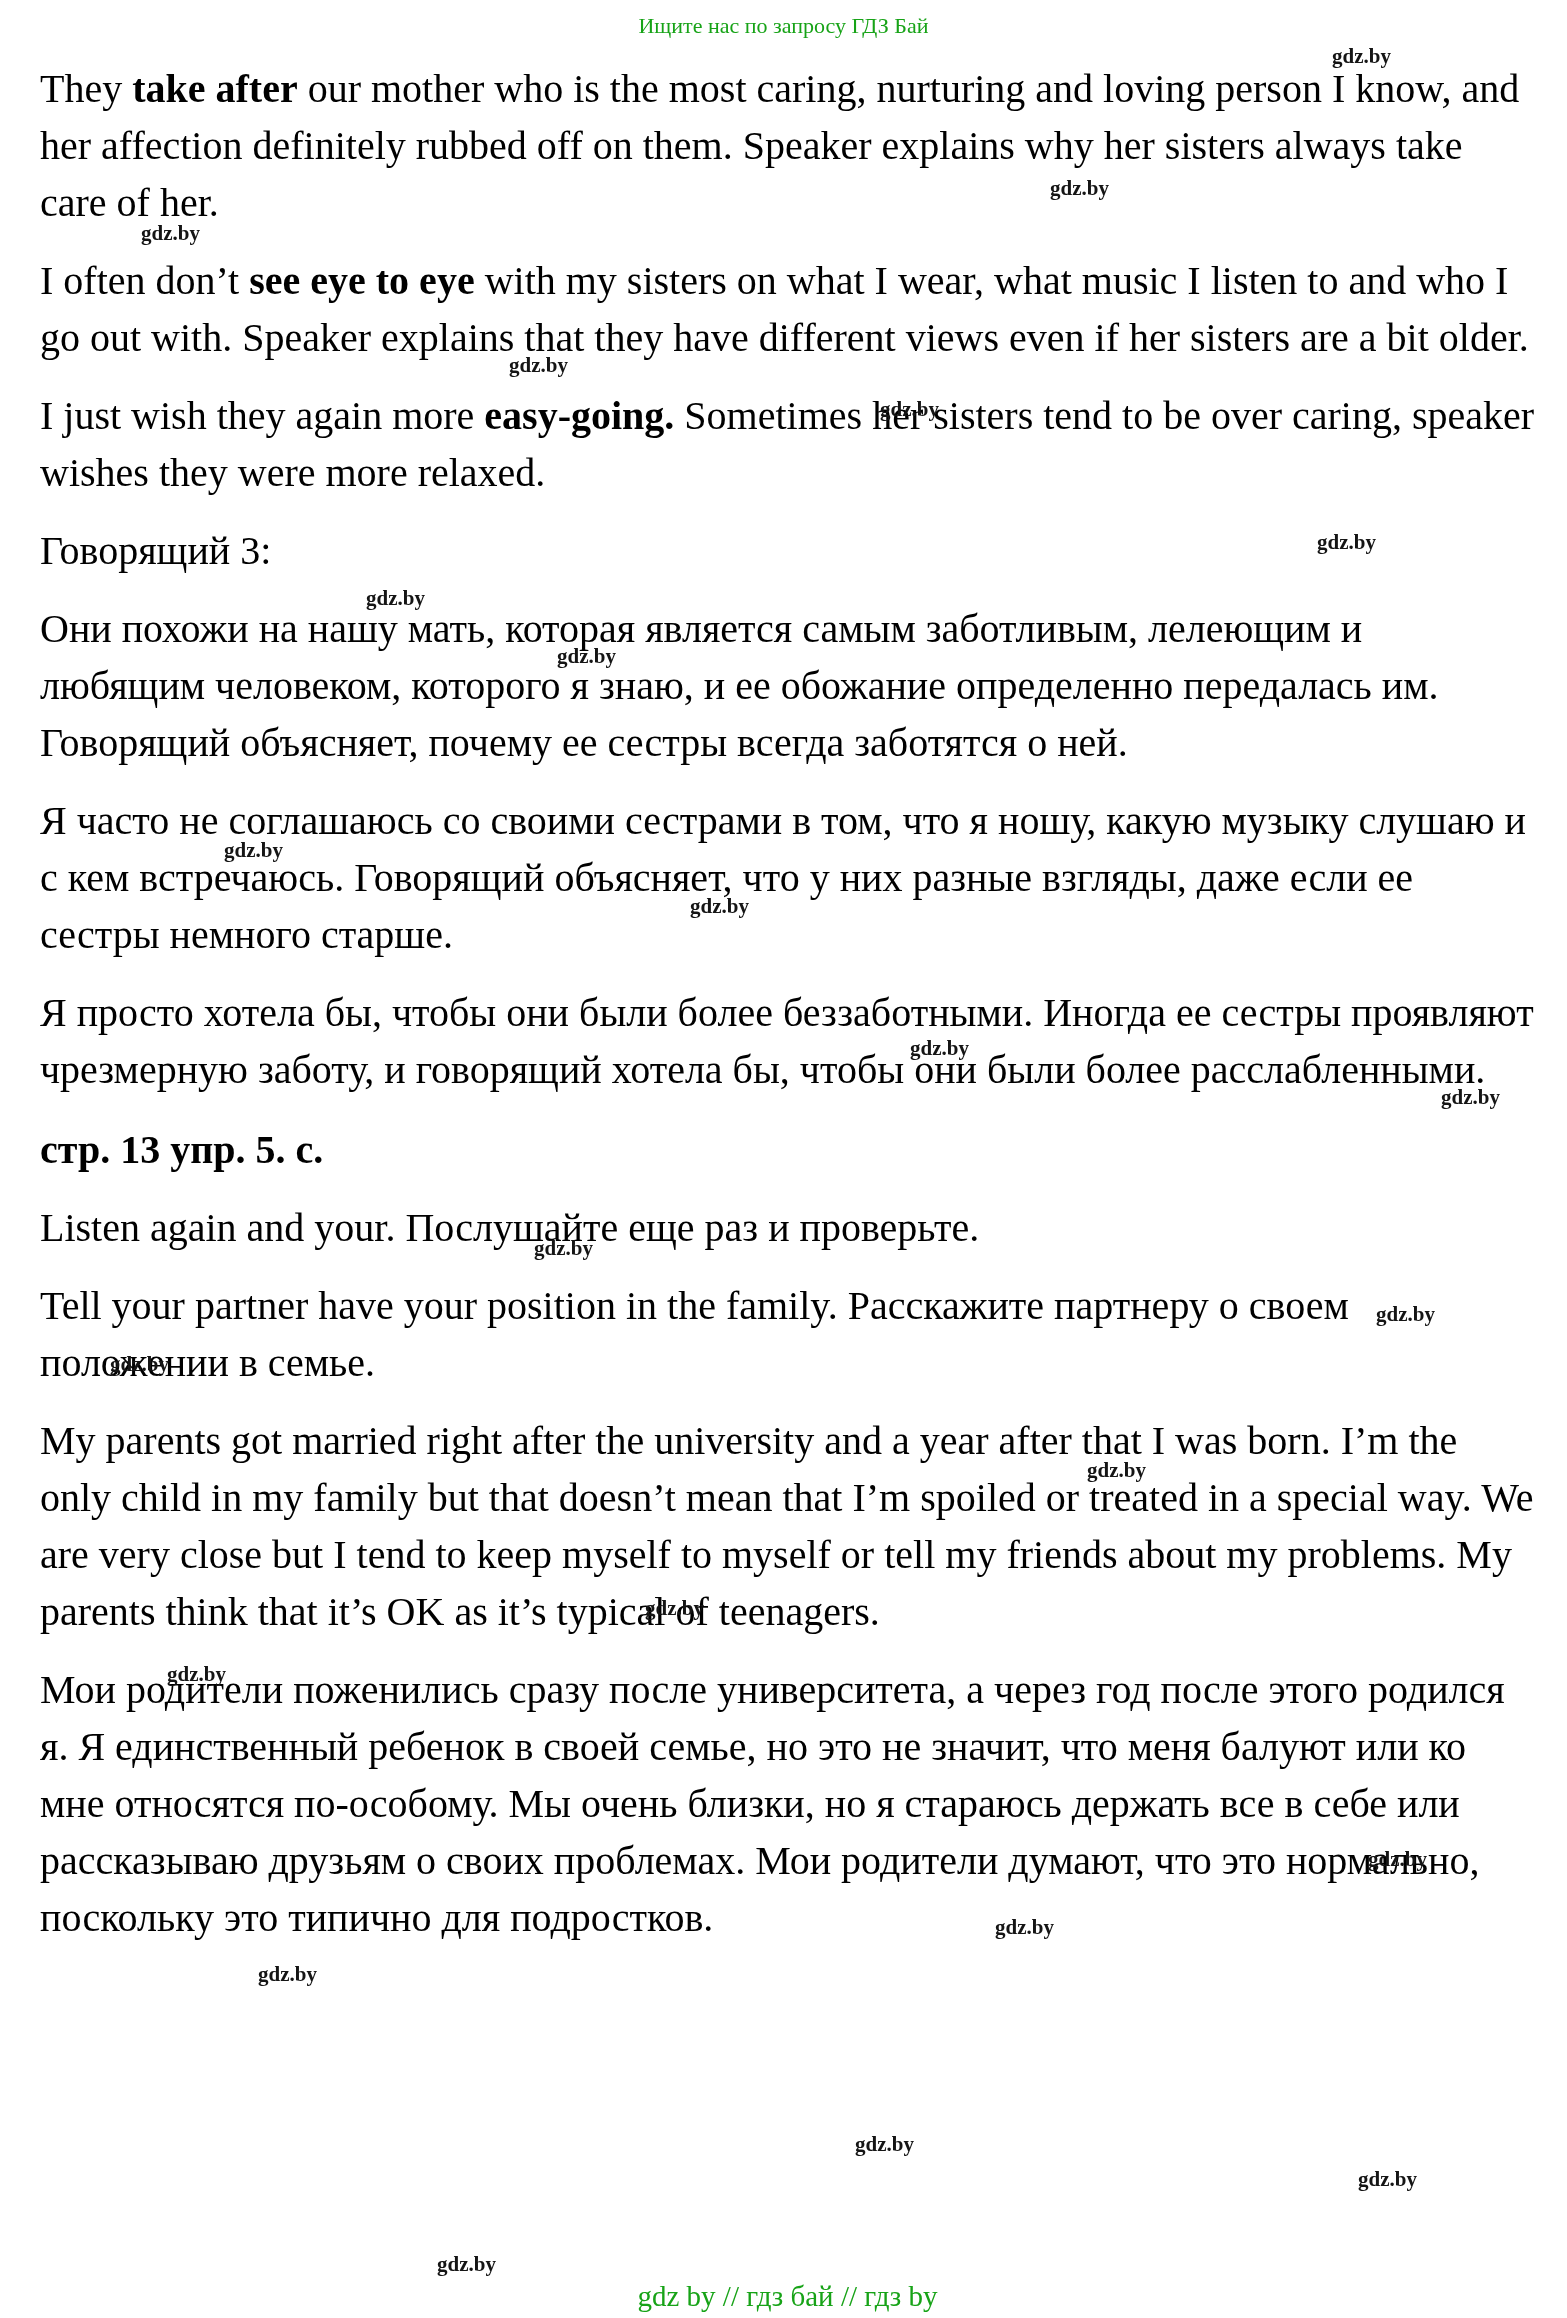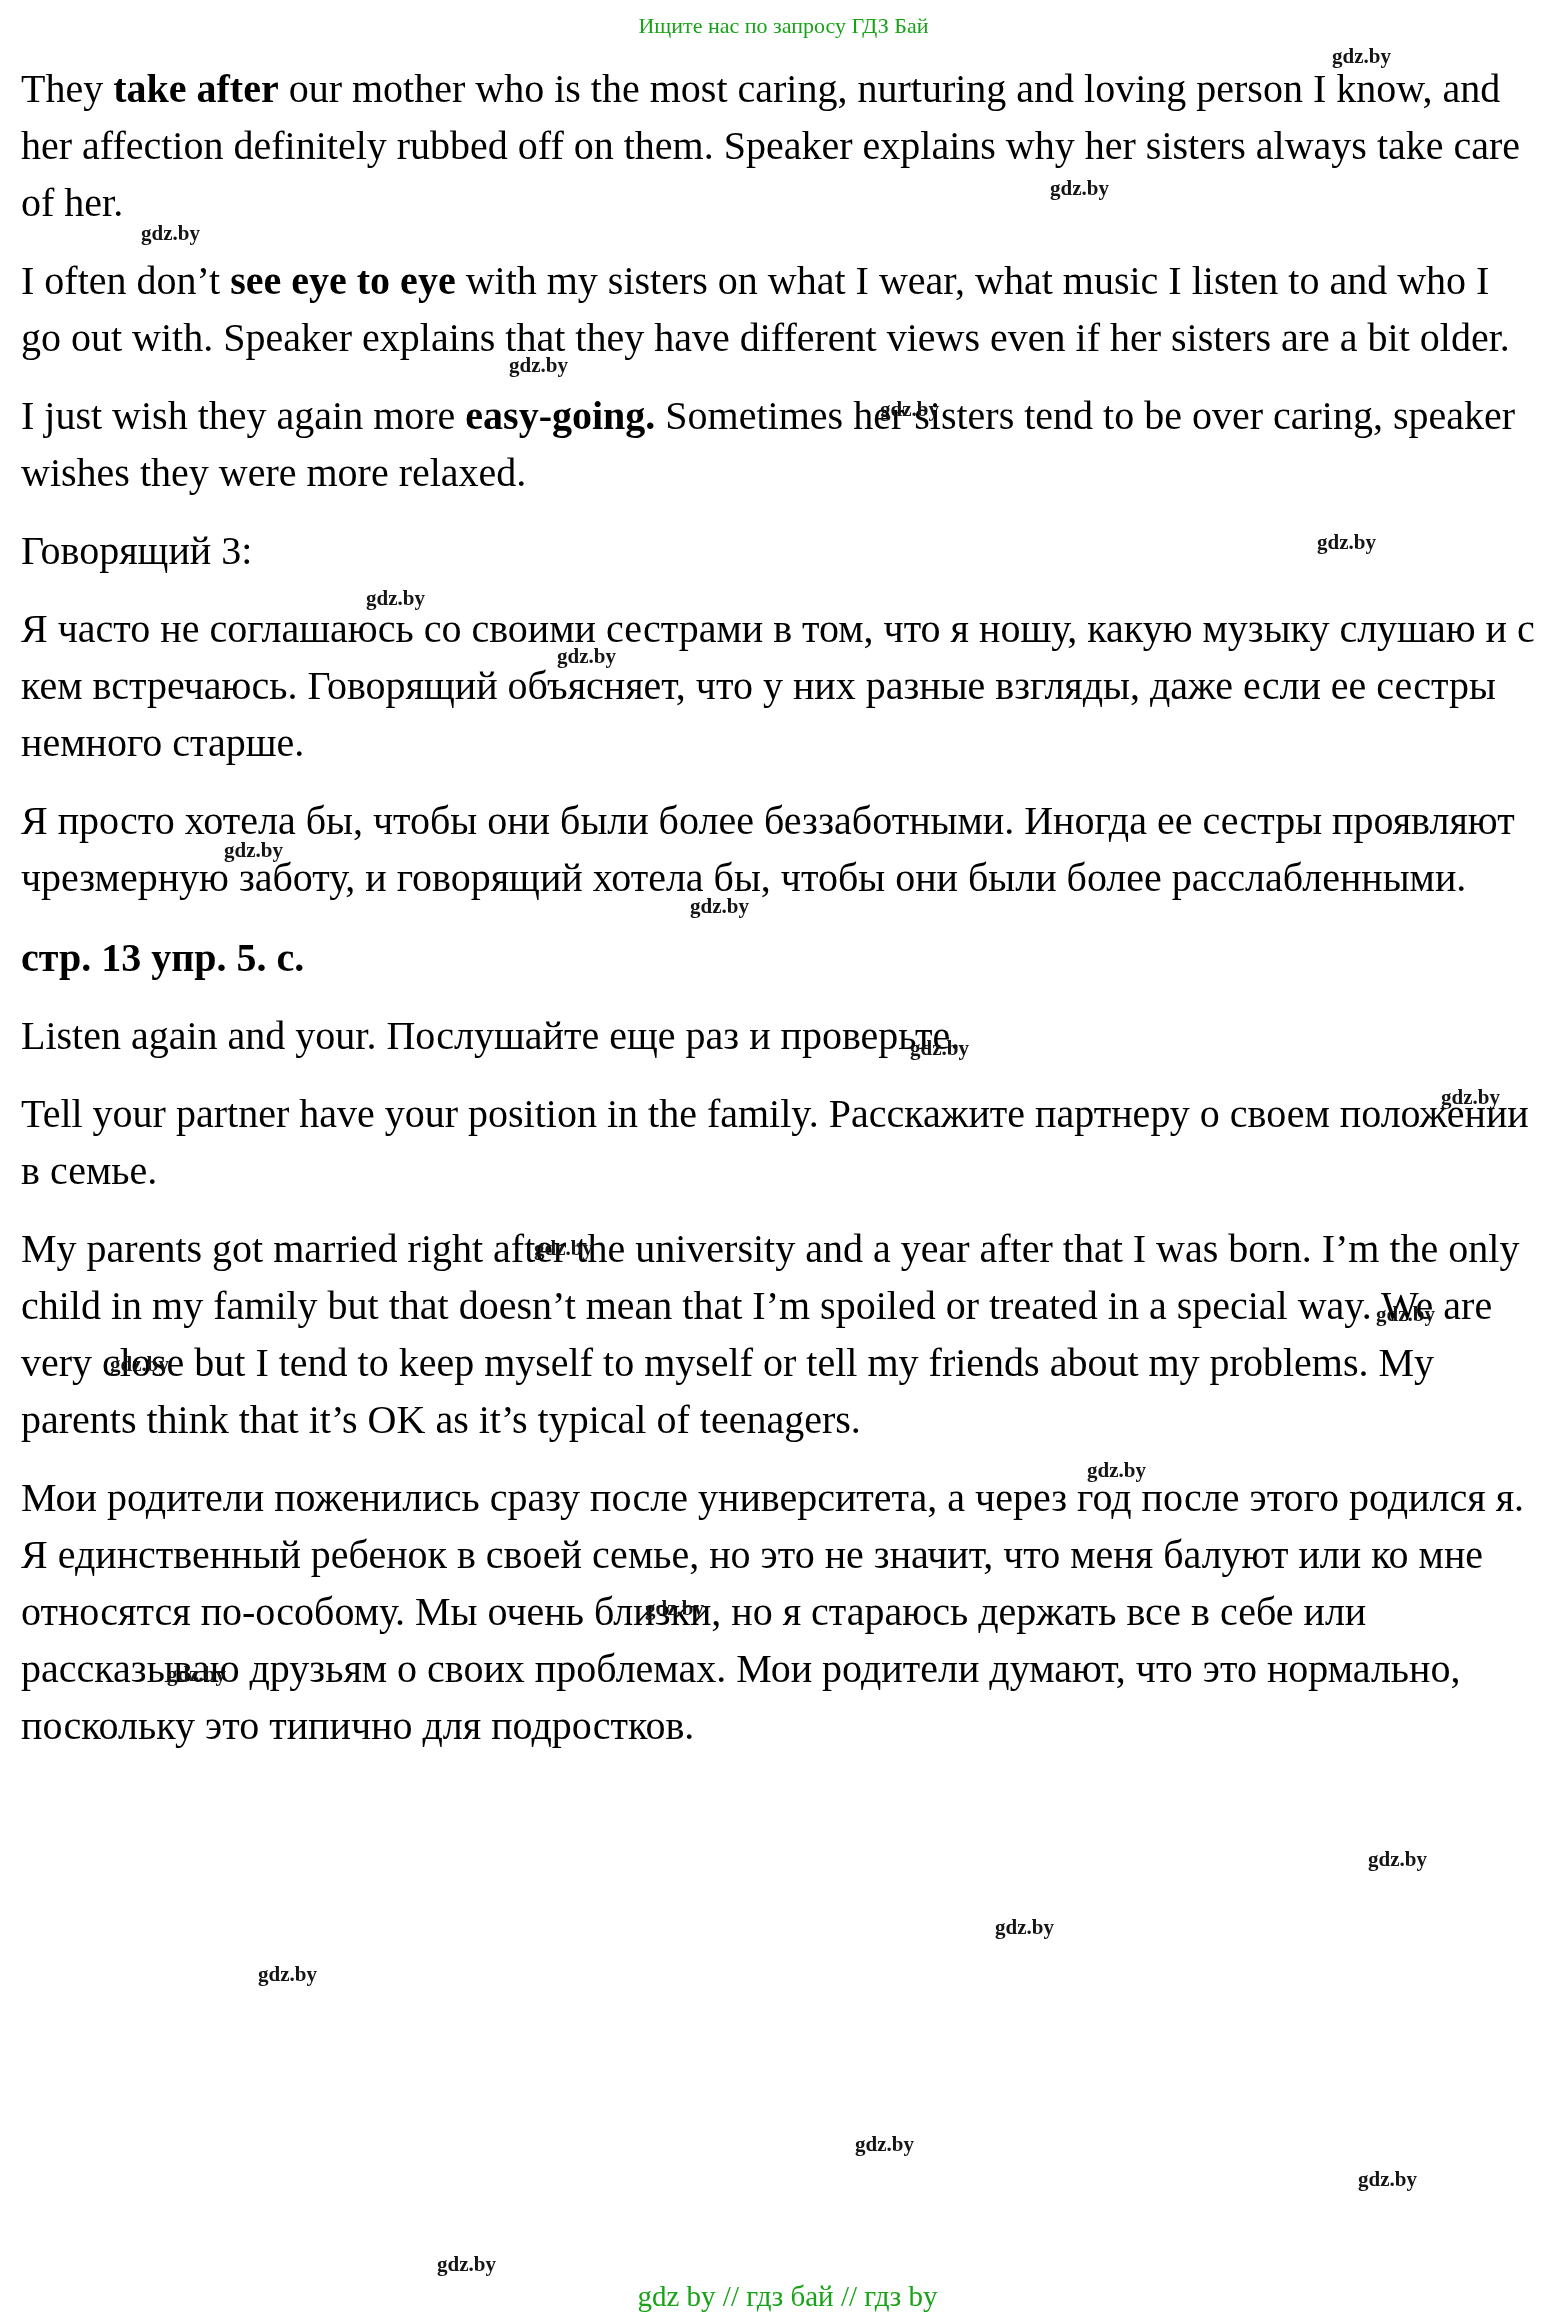--- a/index.html
+++ b/index.html
@@ -18,21 +18,21 @@
     background: #ffffff;
   }
   .site-header {
     padding-top: 9.3px;
     text-align: center;
     font-size: 22px;
     line-height: 34px;
     color: #17a317;
   }
   .doc {
-    padding: 17px 31px 0 21px;
+    padding: 17px 31px 0 40px;
     font-size: 40px;
     line-height: 57px;
   }
   .doc p { margin: 0 0 21px 0; }
   .doc p.heading { margin-top: 23px; }
   .b { font-weight: bold; }
   .site-footer {
     position: absolute;
     left: 8px; right: 0; bottom: 6.2px;
     text-align: center;
@@ -59,20 +59,21 @@
 <body>
 
 <div class="page">
   <div class="site-header" style="color: rgb(23, 163, 23);">Ищите нас по запросу ГДЗ Бай</div>
 
   <div class="doc">
       <p class="block paragraph"><span>They </span><span class="b">take after</span><span> our mother who is the most caring, nurturing and loving person I know, and her affection definitely rubbed off on them.  Speaker explains why her sisters always take care of her.</span></p>
       <p class="block paragraph"><span>I often don’t </span><span class="b">see eye to eye</span><span> with my sisters on what I wear, what music I listen to and who I go out with.  Speaker explains that they have different views even if her sisters are a bit older.</span></p>
       <p class="block paragraph"><span>I just wish they again more </span><span class="b">easy-going.</span><span> Sometimes her sisters tend to be over caring, speaker wishes they were more relaxed.</span></p>
       <p class="block paragraph"><span>Говорящий 3:</span></p>
+      <p class="block paragraph"><span>Они похожи на нашу мать, которая является самым заботливым, лелеющим и любящим человеком, которого я знаю, и ее обожание определенно передалась им. Говорящий объясняет, почему ее сестры всегда заботятся о ней.</span></p>
       <p class="block paragraph"><span>Я часто не соглашаюсь со своими сестрами в том, что я ношу, какую музыку слушаю и с кем встречаюсь. Говорящий объясняет, что у них разные взгляды, даже если ее сестры немного старше.</span></p>
       <p class="block paragraph"><span>Я просто хотела бы, чтобы они были более беззаботными. Иногда ее сестры проявляют чрезмерную заботу, и говорящий хотела бы, чтобы они были более расслабленными.</span></p>
       <p class="block heading"><span class="b">стр. 13 упр. 5. c.</span></p>
       <p class="block paragraph"><span>Listen again and your. Послушайте еще раз и проверьте.</span></p>
       <p class="block paragraph"><span>Tell your partner have your position in the family. Расскажите партнеру о своем положении в семье.</span></p>
       <p class="block paragraph"><span>My parents got married right after the university and a year after that I was born. I’m the only child in my family but that doesn’t mean that I’m spoiled or treated in a special way. We are very close but I tend to keep myself to myself or tell my friends about my problems. My parents think that it’s OK as it’s typical of teenagers.</span></p>
       <p class="block paragraph"><span>Мои родители поженились сразу после университета, а через год после этого родился я. Я единственный ребенок в своей семье, но это не значит, что меня балуют или ко мне относятся по-особому. Мы очень близки, но я стараюсь держать все в себе или рассказываю друзьям о своих проблемах. Мои родители думают, что это нормально, поскольку это типично для подростков.</span></p>
     </div>
 
   <div class="site-footer" style="color: rgb(23, 163, 23);">gdz by  //  гдз бай  //  гдз by</div>

